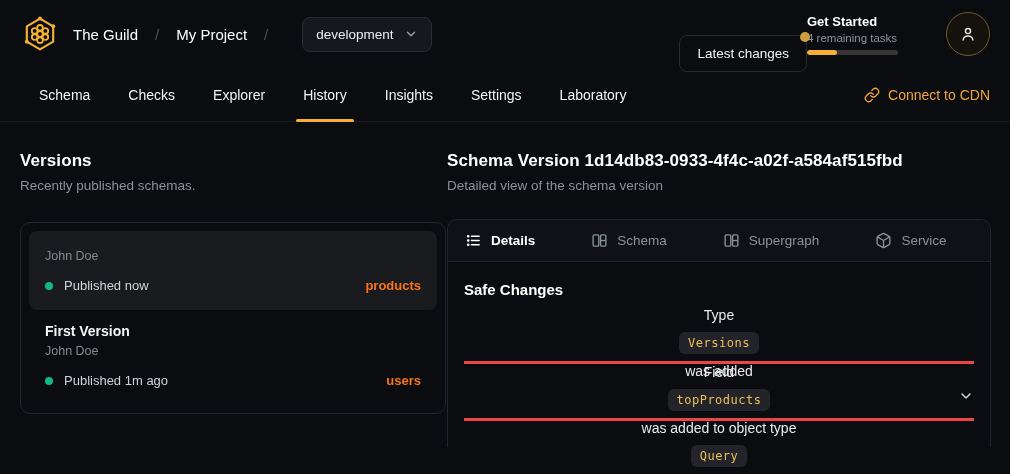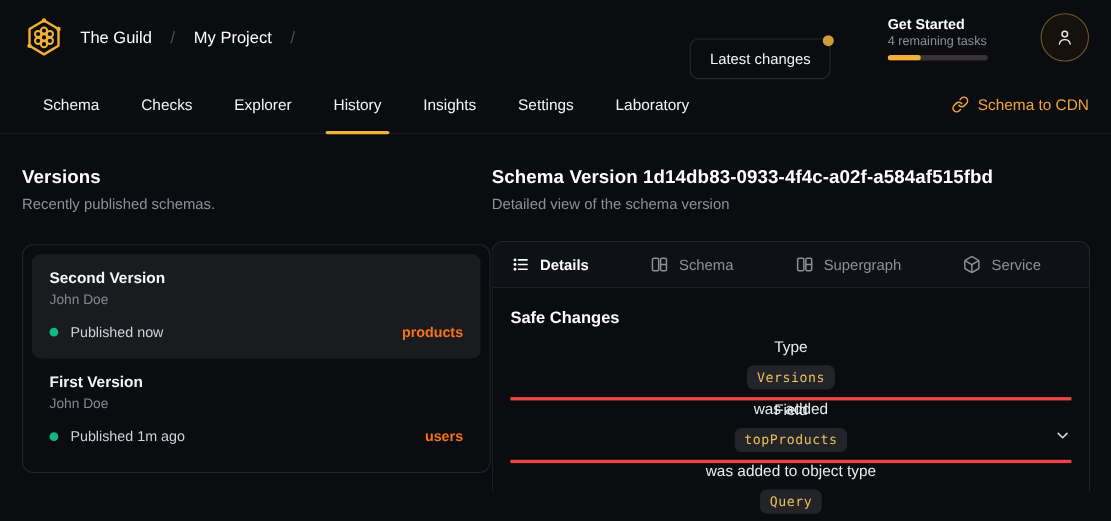--- a/index.html
+++ b/index.html
@@ -46,21 +46,21 @@
     font-family: inherit;
     cursor: pointer;
     white-space: nowrap;
     margin-top: 38px;
   }
   .latest-dot {
     position: absolute; top: -4px; right: -4px;
     width: 10px; height: 10px; border-radius: 50%;
     background: #cf9d3c;
   }
-  .get-started { margin-left: 52px; width: 91px; cursor: pointer; }
+  .get-started { width: 91px; cursor: pointer; }
   .gs-title { font-size: 13px; font-weight: 700; color: #ffffff; }
   .gs-sub { font-size: 11.5px; color: #8b919a; margin-top: 3px; white-space: nowrap; }
   .gs-bar { margin-top: 6px; height: 5px; border-radius: 3px; background: #393431; overflow: hidden; }
   .gs-fill { height: 100%; background: #f2b036; border-radius: 3px; }
   .avatar {
     margin-left: 48px;
     width: 44px; height: 44px; border-radius: 50%;
     background: #15120d;
     border: 1.5px solid #6e5a28;
     display: flex; align-items: center; justify-content: center;
@@ -189,20 +189,28 @@
         <circle cx="24" cy="31.4" r="3.4"></circle>
         <circle cx="17.6" cy="27.7" r="3.4"></circle>
         <circle cx="17.6" cy="20.3" r="3.4"></circle>
       </g>
     </svg>
   </div>
   <span class="crumb">The Guild</span>
   <span class="crumb-sep">/</span>
   <span class="crumb">My Project</span>
   <span class="crumb-sep">/</span>
+  <div class="env-select">
+    <span>development</span>
+    <span class="chev">
+      <svg viewBox="0 0 24 24" width="14" height="14" fill="none" stroke="currentColor" stroke-width="2.4" stroke-linecap="round" stroke-linejoin="round">
+          <path d="M6 9l6 6 6-6"></path>
+        </svg>
+    </span>
+  </div>
 
   <div class="header-spacer"></div>
 
   <button class="latest-btn">
     <span>Latest changes</span>
     <span class="latest-dot"></span>
   </button>
 
   <div class="get-started">
     <div class="gs-title">Get Started</div>
@@ -231,34 +239,33 @@
   <div class="nav-tab">Settings</div>
   <div class="nav-tab">Laboratory</div>
   <div class="nav-spacer"></div>
   <div class="cdn-link">
     <span>
       <svg viewBox="0 0 24 24" width="16" height="16" fill="none" stroke="currentColor" stroke-width="2" stroke-linecap="round" stroke-linejoin="round">
         <path d="M10 13a5 5 0 0 0 7.54.54l3-3a5 5 0 0 0-7.07-7.07l-1.72 1.71"></path>
         <path d="M14 11a5 5 0 0 0-7.54-.54l-3 3a5 5 0 0 0 7.07 7.07l1.71-1.71"></path>
       </svg>
     </span>
-    <span>Schema to CDN</span>
+    <span>Connect to CDN</span>
   </div>
 </nav>
 
 <main class="main">
 
   <section class="col-left">
     <h2 class="panel-title">Versions</h2>
     <p class="panel-sub">Recently published schemas.</p>
 
     <div class="versions-card">
 
       <div class="version-item selected">
-        <div class="vi-name">Second Version</div>
         <div class="vi-author">John Doe</div>
         <div class="vi-meta">
           <span class="vi-dot"></span>
           <span class="vi-published">Published now</span>
           <span class="vi-service">products</span>
         </div>
       </div>
 
       <div class="version-item">
         <div class="vi-name">First Version</div>

